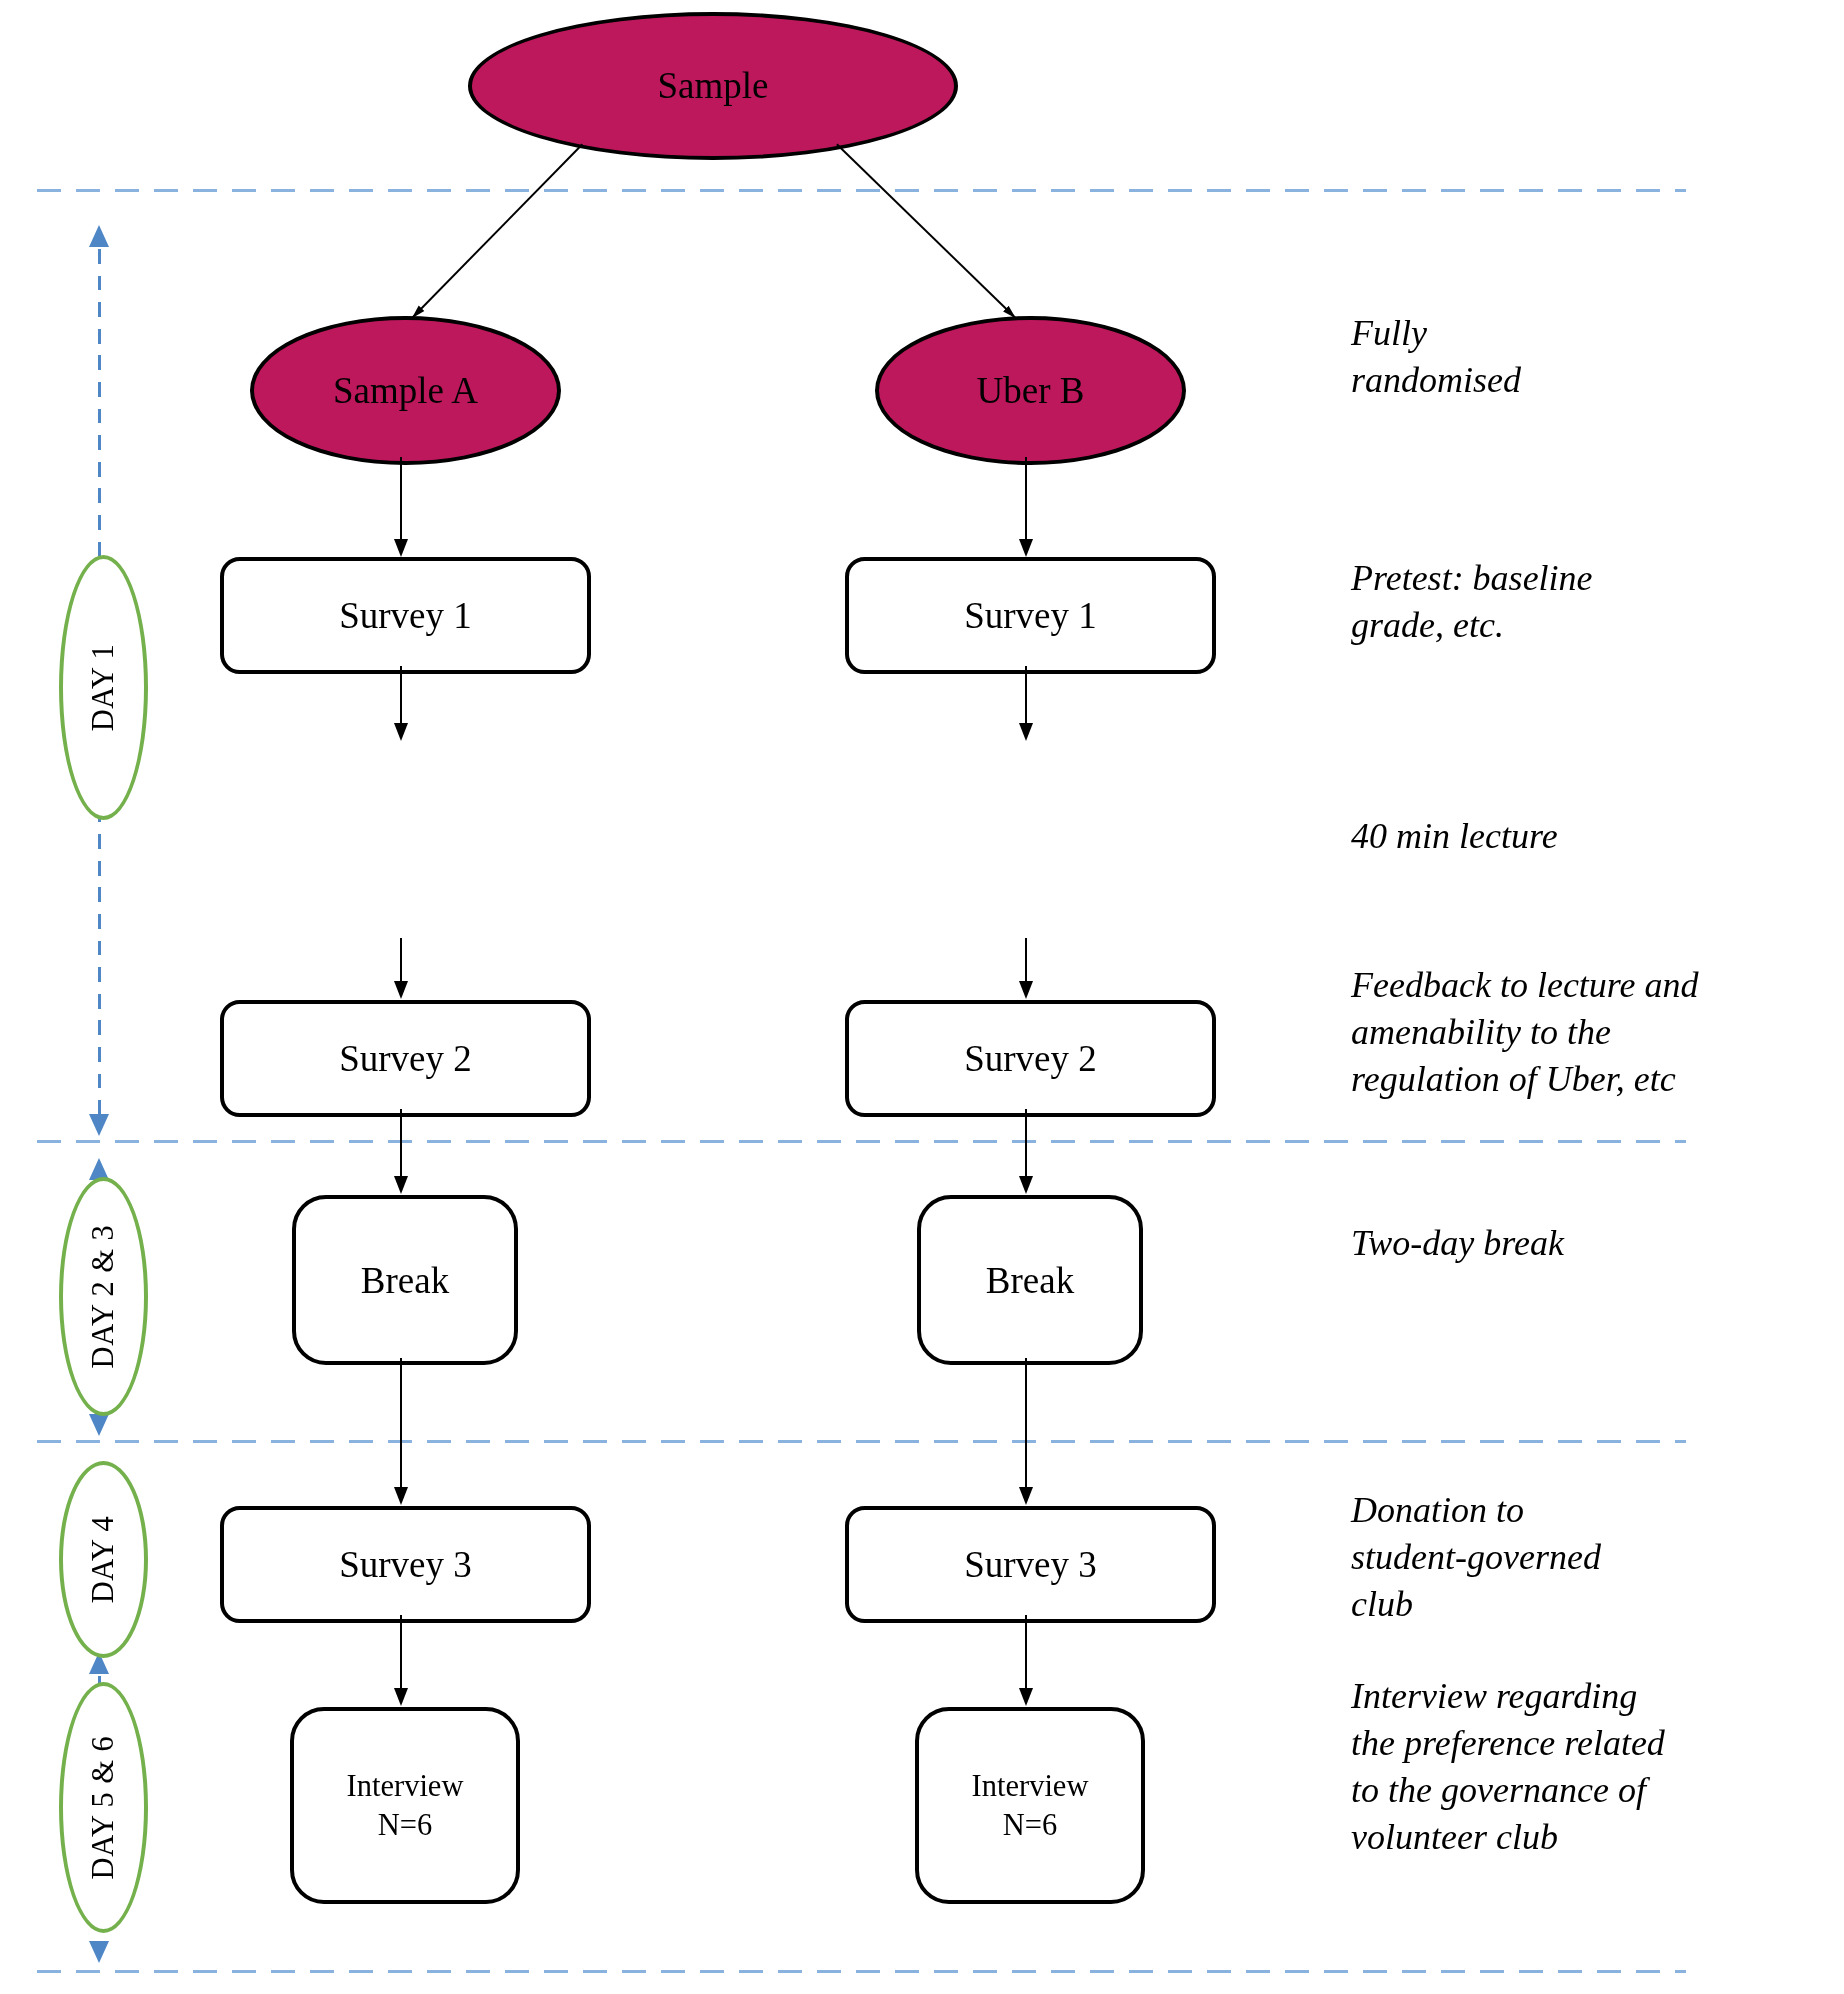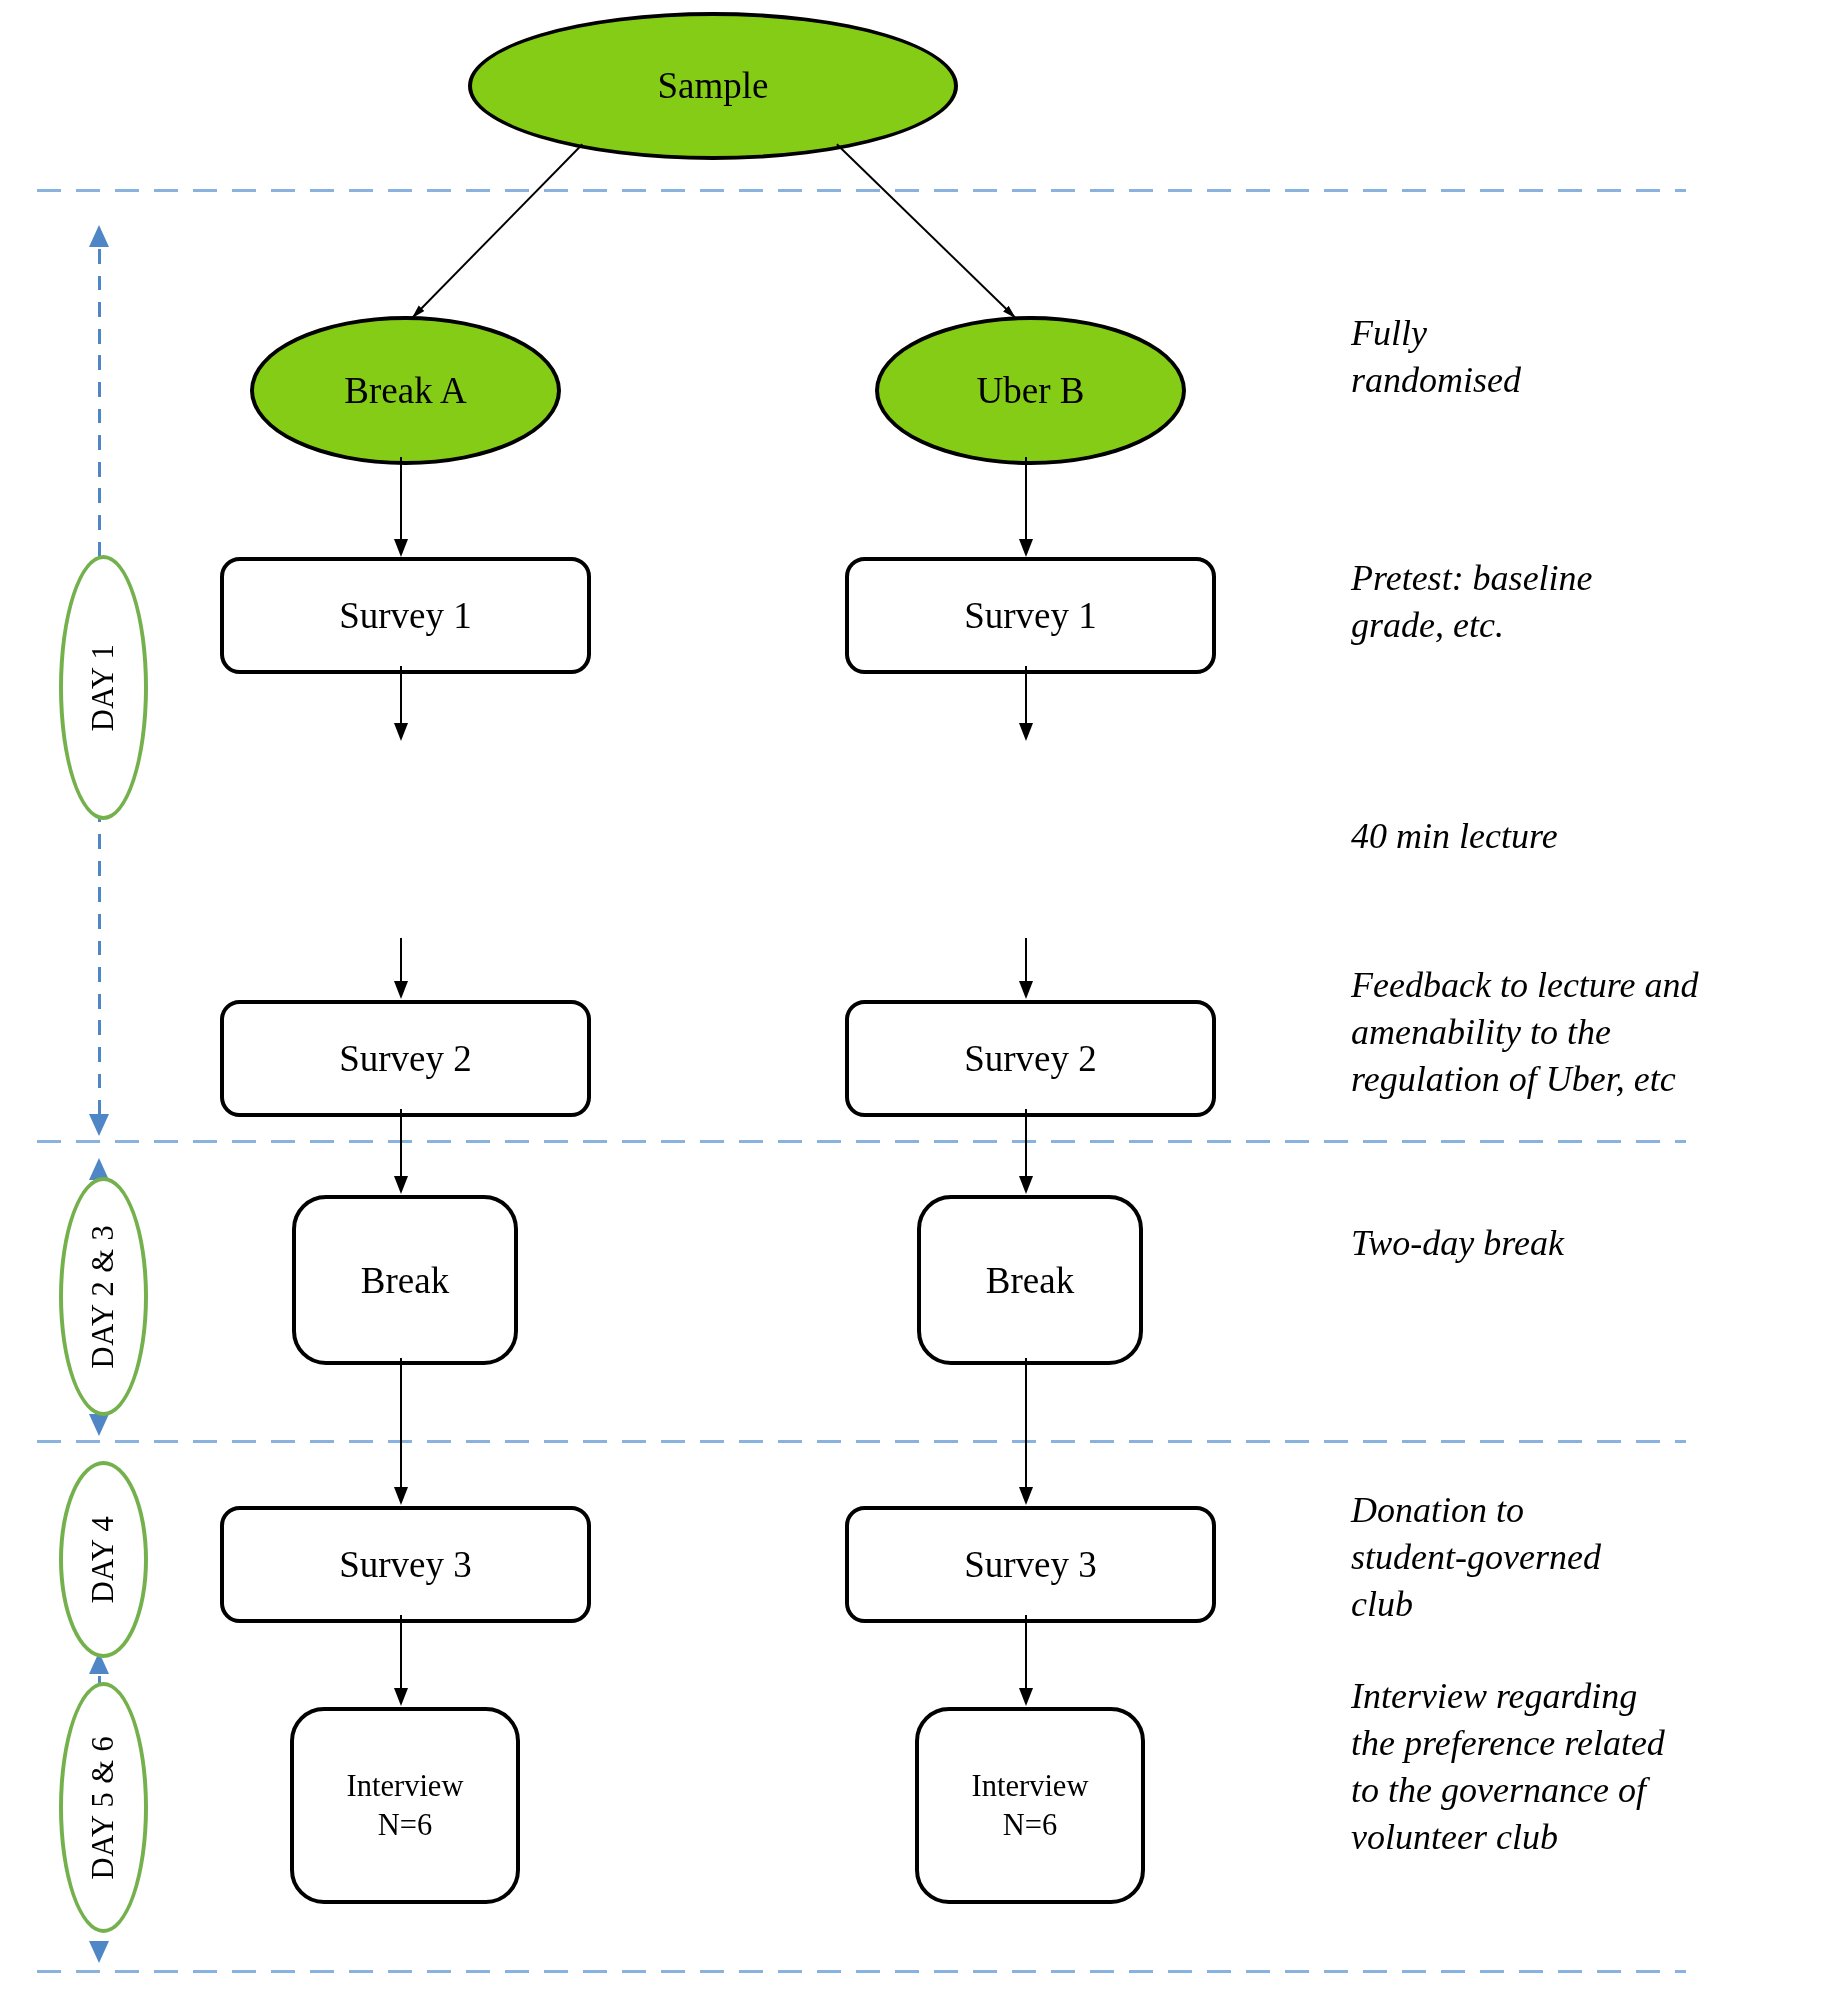--- a/index.html
+++ b/index.html
@@ -16,21 +16,21 @@
   .rail-up{position:absolute;left:89px;width:0;height:0;
     border-left:10.8px solid transparent;border-right:10.8px solid transparent;
     border-bottom:22.6px solid var(--blue);}
   .rail-down{position:absolute;left:89px;width:0;height:0;
     border-left:10.8px solid transparent;border-right:10.8px solid transparent;
     border-top:22.6px solid var(--blue);}
   .day-ellipse{position:absolute;left:59px;width:81px;border:4.9px solid var(--green);
     border-radius:50%;background:#fff;display:flex;align-items:center;justify-content:center;}
   .day-ellipse span{transform:rotate(-90deg);white-space:nowrap;font-size:30.5px;letter-spacing:0.5px;}
   
-  .ellipse-node{position:absolute;border:4.4px solid #000;border-radius:50%;background:#84cc16;
+  .ellipse-node{position:absolute;border:4.4px solid #000;border-radius:50%;background:#be185d;
     display:flex;align-items:center;justify-content:center;font-size:37px;}
   .box-node{position:absolute;border:4.4px solid #000;background:#fff;
     display:flex;flex-direction:column;align-items:center;justify-content:center;font-size:37px;}
   .survey{width:363px;height:109px;border-radius:19.7px;text-align:right;}
   .brk{width:218px;height:162px;border-radius:34px;}
   .interview{width:222px;height:189px;border-radius:34px;font-size:30.5px;line-height:1.25;}
   .diamond-wrap{position:absolute;width:485px;height:199px;}
   .diamond-wrap svg{position:absolute;left:0;top:0;}
   .diamond-label{position:absolute;left:0;top:0;width:100%;height:100%;
     display:flex;flex-direction:column;align-items:center;justify-content:center;
@@ -86,21 +86,21 @@
     <defs>
       <marker id="tri" markerWidth="30" markerHeight="22" refX="26" refY="10" orient="auto" markerUnits="userSpaceOnUse">
         <path d="M0,2 L28,10 L0,18 z" fill="#000"></path>
       </marker>
     </defs>
     <line x1="1183" y1="293" x2="838" y2="645" stroke="#000" stroke-width="4" marker-end="url(#tri)"></line>
     <line x1="1700" y1="293" x2="2062" y2="645" stroke="#000" stroke-width="4" marker-end="url(#tri)"></line>
   </svg>
 
   <div class="ellipse-node" style="left:250px;top:316px;width:303px;height:141px">
-    <span>Break A</span>
+    <span>Sample A</span>
   </div>
 
   <div class="conn" style="left:400px;top:457px;height:82px"></div>
   <div class="head-down" style="left:394px;top:539px"></div>
 
   <div class="box-node survey" style="left:220px;top:557px">
     <span>Survey 1</span>
   </div>
 
   <div class="conn" style="left:400px;top:666px;height:58px"></div>

